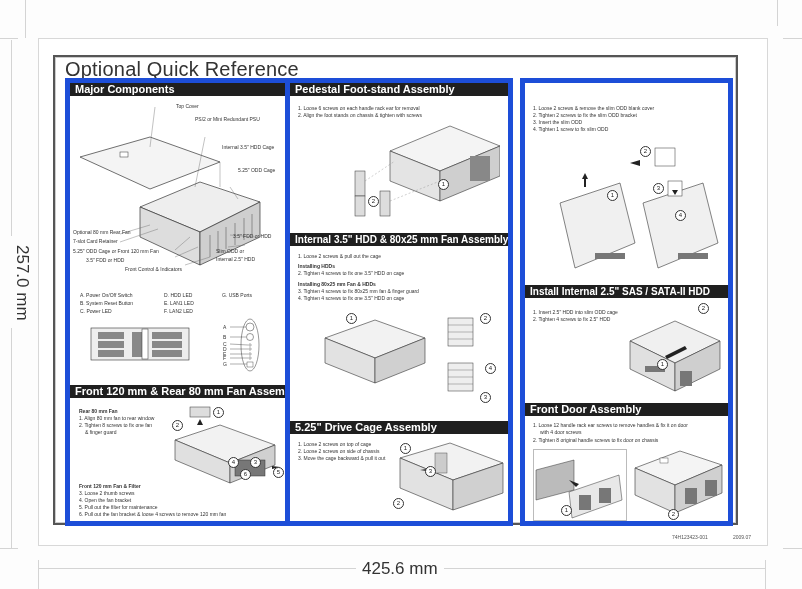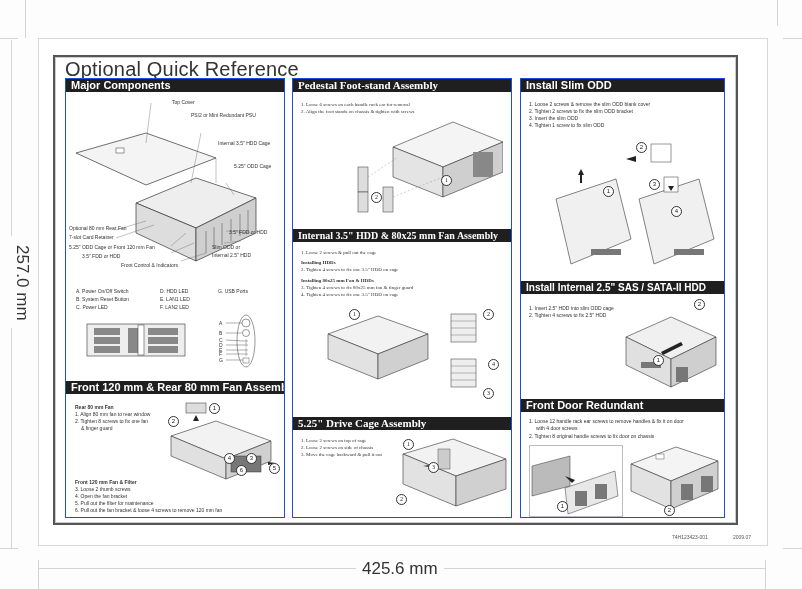--- a/index.html
+++ b/index.html
@@ -5,21 +5,21 @@
   html, body { margin:0; padding:0; }
   body { width:802px; height:589px; background:#fdfdfd; position:relative; overflow:hidden;
          font-family:"Liberation Sans", sans-serif; color:#222; }
   .guide-v { position:absolute; width:1px; background:#d4d4d4; }
   .guide-h { position:absolute; height:1px; background:#d4d4d4; }
   .sheet { position:absolute; left:38px; top:38px; width:728px; height:506px; background:#fff;
            border:1px solid #d8d8d8; }
   .frame { position:absolute; left:53px; top:55px; width:681px; height:466px;
            border:2px solid #555; background:#fff; box-shadow: 0 0 0 1px #ccc inset; }
   .doc-title { position:absolute; left:65px; top:58px; font-size:20px; color:#333; letter-spacing:0.2px; }
-  .col { position:absolute; border:1px solid #1d4ed8; background:#fff; }
+  .col { position:absolute; border:5px solid #1d4ed8; background:#fff; }
   .sec-head { position:absolute; left:0; right:0; height:13px; background:#1f1f1f; color:#fff;
               font-weight:bold; font-size:11px; line-height:13px; padding-left:5px; white-space:nowrap; overflow:hidden; }
   .body-text { position:absolute; font-size:5px; line-height:7px; color:#333; white-space:nowrap; }
   .lbl { position:absolute; font-size:5px; color:#333; white-space:nowrap; }
   .diagram { position:absolute; }
   .callout { position:absolute; width:9px; height:9px; border:1px solid #333; border-radius:50%;
              font-size:6px; line-height:9px; text-align:center; background:#fff; color:#222; }
   .dim-v { position:absolute; left:12px; top:245px; writing-mode:vertical-rl; font-size:17px; color:#333; }
   .dim-h { position:absolute; left:356px; top:559px; font-size:17px; color:#333; background:#fdfdfd; padding:0 6px; }
   .footer { position:absolute; font-size:5px; color:#555; }
@@ -165,21 +165,21 @@
     </svg>
     <span class="callout" style="left:43px;top:2px;">1</span>
     <span class="callout" style="left:2px;top:15px;">2</span>
     <span class="callout" style="left:80px;top:52px;">3</span>
     <span class="callout" style="left:58px;top:52px;">4</span>
     <span class="callout" style="left:103px;top:62px;">5</span>
     <span class="callout" style="left:70px;top:64px;">6</span>
   </div>
 </div>
 
-<div class="col" style="left:292px;top:78px;width:218px;height:438px;font-family:Liberation Serif, serif;">
+<div class="col" style="left:285px;top:78px;width:218px;height:438px;">
   <div class="sec-head" style="top:0;">Pedestal Foot-stand Assembly</div>
   <span class="body-text" style="left:8px;top:22px;">1. Loose 6 screws on each handle rack ear for removal</span>
   <span class="body-text" style="left:8px;top:29px;">2. Align the foot stands on chassis &amp; tighten with screws</span>
   <div class="diagram" style="left:40px;top:38px;width:170px;height:105px;">
     <svg width="170" height="105" viewBox="0 0 170 105">
       <polygon points="60,30 120,5 170,25 110,50" fill="#f4f4f4" stroke="#333" stroke-width="0.6"></polygon>
       <polygon points="60,30 110,50 110,80 60,60" fill="#e4e4e4" stroke="#333" stroke-width="0.6"></polygon>
       <polygon points="110,50 170,25 170,55 110,80" fill="#cfcfcf" stroke="#333" stroke-width="0.6"></polygon>
       <g fill="#888">
           <rect x="140" y="35" width="20" height="25"></rect>
@@ -237,21 +237,20 @@
       <polygon points="25,32 38,30 38,34" fill="#222"></polygon>
       <rect x="40" y="15" width="12" height="20" fill="#ccc" stroke="#333" stroke-width="0.4"></rect>
     </svg>
     <span class="callout" style="left:5px;top:5px;">1</span>
     <span class="callout" style="left:-2px;top:60px;">2</span>
     <span class="callout" style="left:30px;top:28px;">3</span>
   </div>
 </div>
 
 <div class="col" style="left:520px;top:78px;width:203px;height:438px;">
-  <div class="sec-head" style="top:0;">Install Slim ODD</div>
   <span class="body-text" style="left:8px;top:22px;">1. Loose 2 screws &amp; remove the slim ODD blank cover</span>
   <span class="body-text" style="left:8px;top:29px;">2. Tighten 2 screws to fix the slim ODD bracket</span>
   <span class="body-text" style="left:8px;top:36px;">3. Insert the slim ODD</span>
   <span class="body-text" style="left:8px;top:43px;">4. Tighten 1 screw to fix slim ODD</span>
   <div class="diagram" style="left:30px;top:60px;width:165px;height:130px;">
     <svg width="165" height="130" viewBox="0 0 165 130">
       <polygon points="5,60 65,40 80,100 20,125" fill="#f0f0f0" stroke="#333" stroke-width="0.6"></polygon>
       <polygon points="88,60 148,40 163,100 103,125" fill="#f0f0f0" stroke="#333" stroke-width="0.6"></polygon>
       <g fill="#777">
           <rect x="40" y="110" width="30" height="6"></rect>
@@ -281,21 +280,21 @@
       <polygon points="40,55 60,45 62,48 42,58" fill="#222"></polygon>
       <g fill="#777">
           <rect x="20" y="65" width="20" height="6"></rect>
           <rect x="55" y="70" width="12" height="15"></rect>
         </g>
     </svg>
     <span class="callout" style="left:32px;top:58px;">1</span>
     <span class="callout" style="left:73px;top:2px;">2</span>
   </div>
 
-  <div class="sec-head" style="top:320px;">Front Door Redundant</div>
+  <div class="sec-head" style="top:320px;">Front Door Assembly</div>
   <span class="body-text" style="left:8px;top:339px;">1. Loose 12 handle rack ear screws to remove handles &amp; fix it on door</span>
   <span class="body-text" style="left:15px;top:346px;">with 4 door screws</span>
   <span class="body-text" style="left:8px;top:354px;">2. Tighten 8 original handle screws to fix door on chassis</span>
   <div class="diagram" style="left:8px;top:366px;width:92px;height:70px;border:1px solid #bbb;">
     <svg width="92" height="70" viewBox="0 0 92 70">
       <polygon points="2,20 40,10 40,40 2,50" fill="#bbb" stroke="#333" stroke-width="0.5"></polygon>
       <polygon points="35,42 85,25 88,50 38,68" fill="#e8e8e8" stroke="#333" stroke-width="0.5"></polygon>
       <g fill="#777">
           <rect x="45" y="45" width="12" height="15"></rect>
           <rect x="65" y="38" width="12" height="15"></rect>

